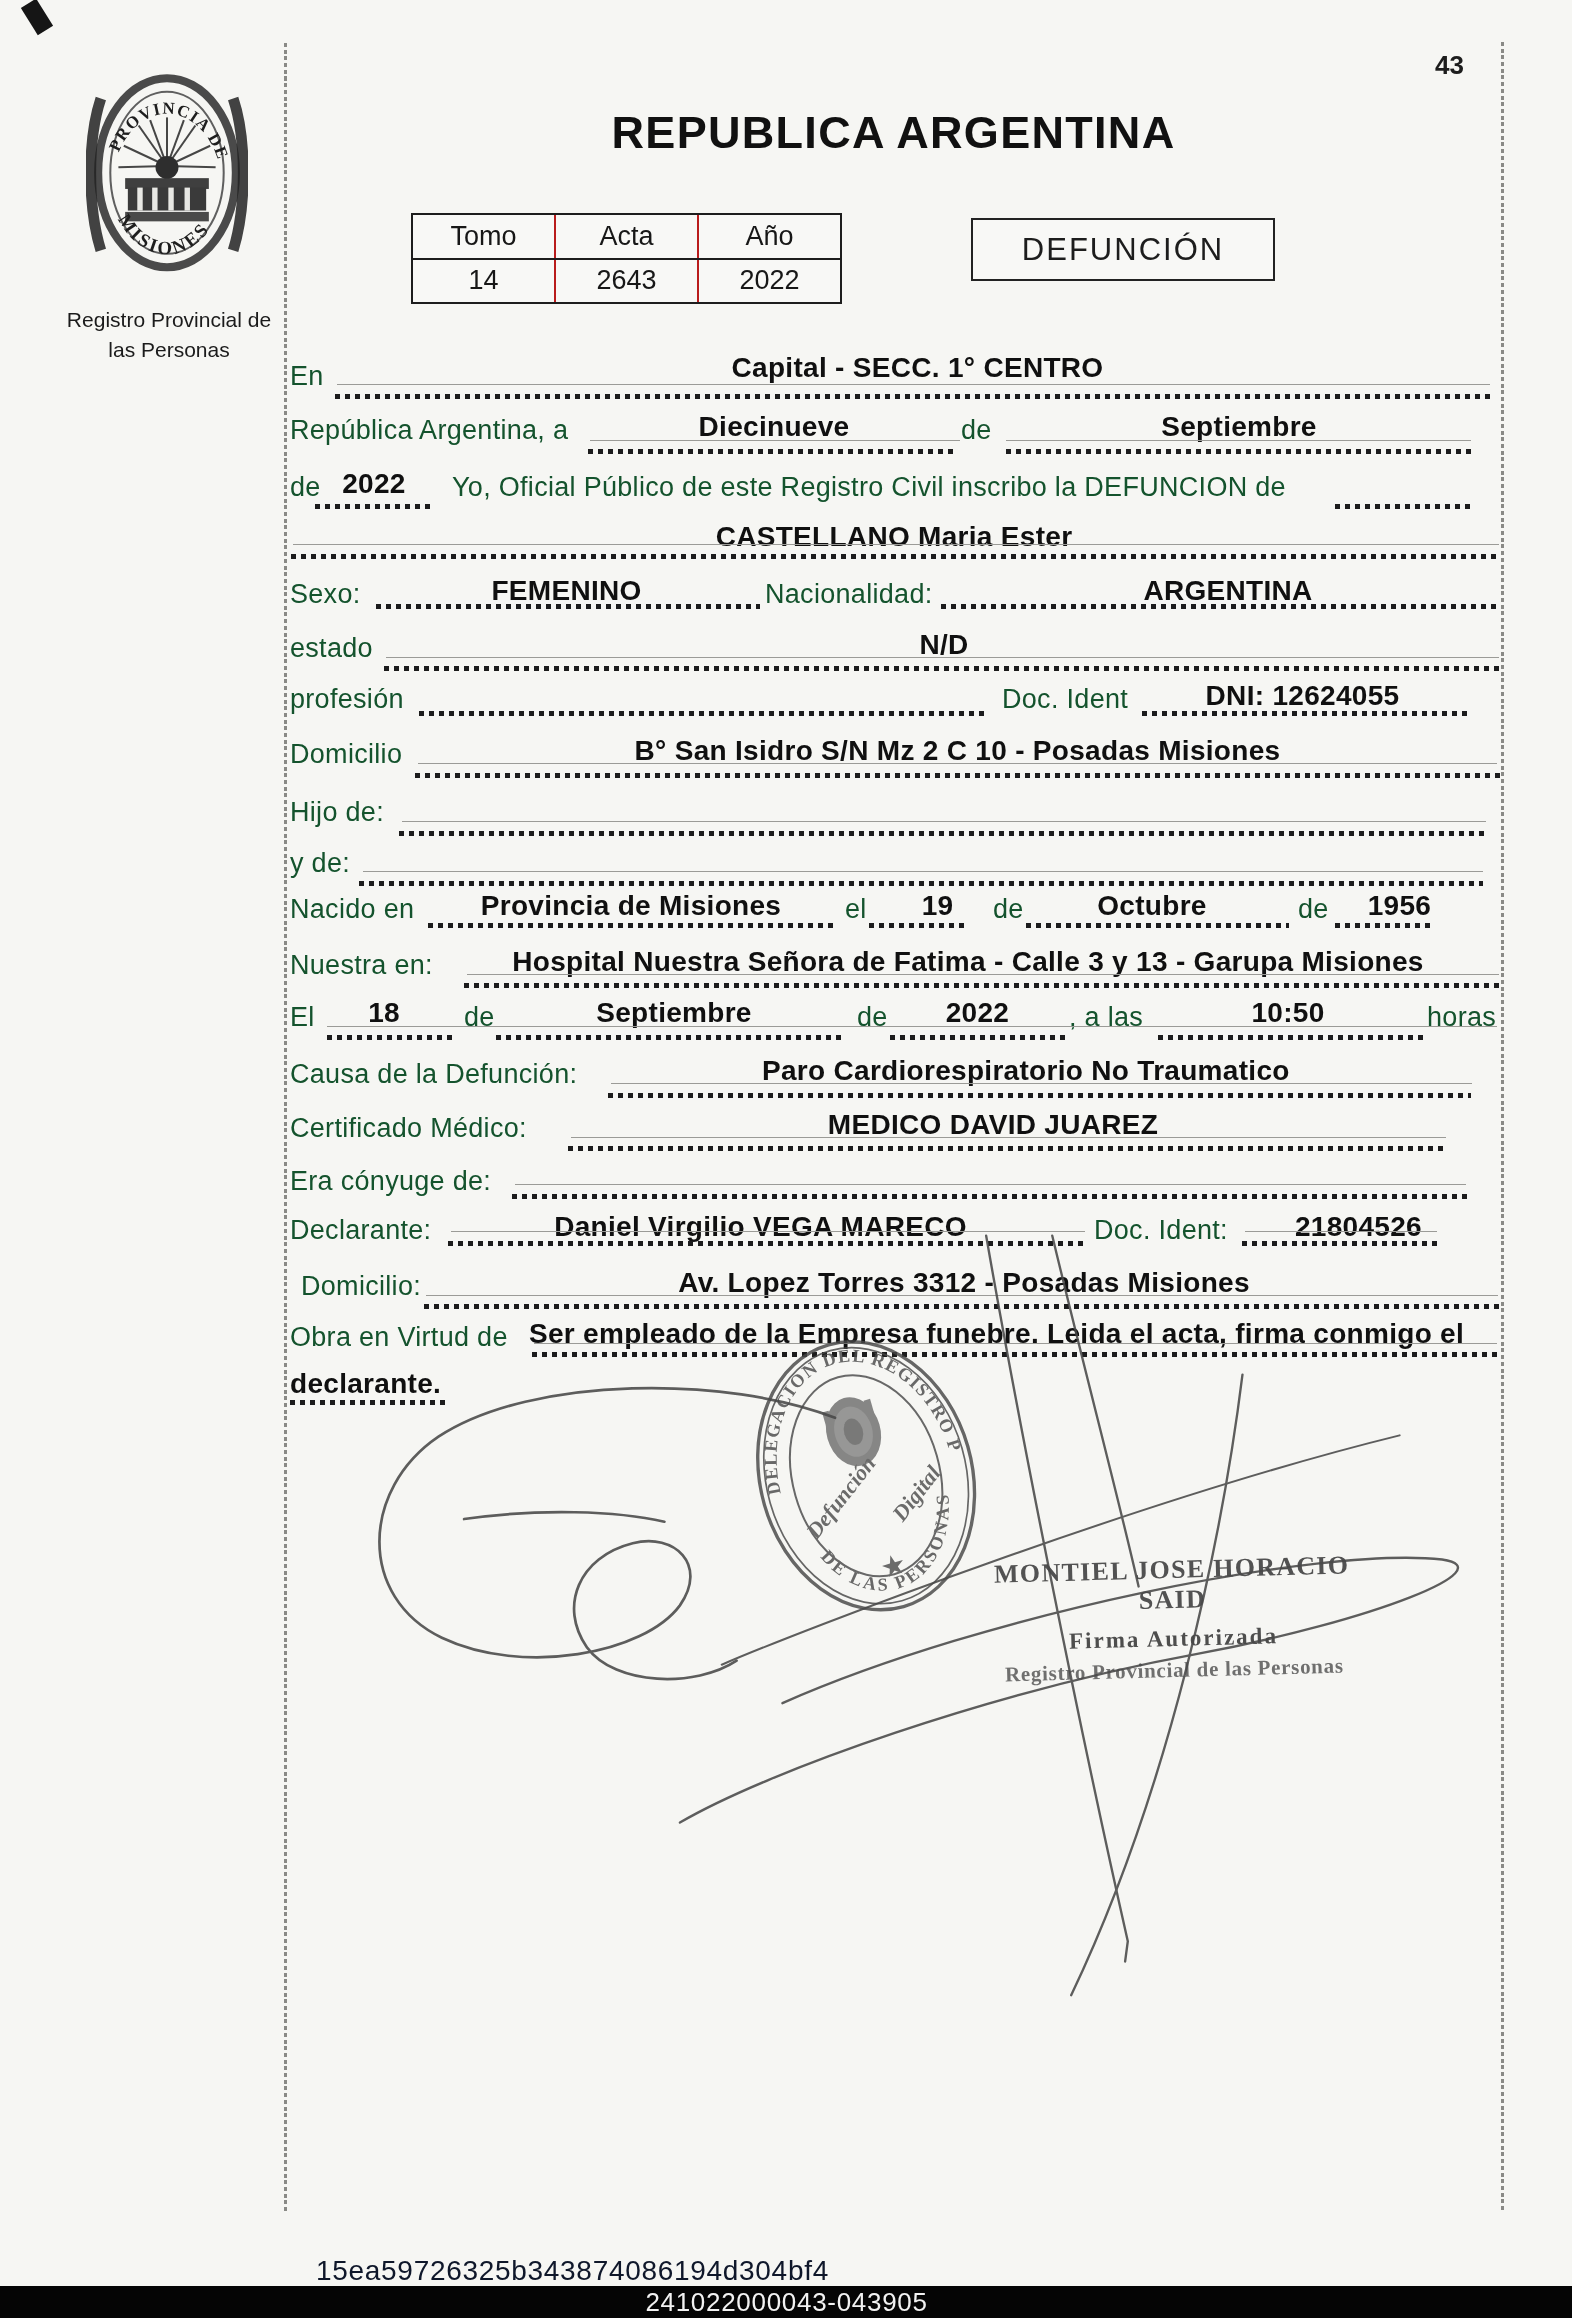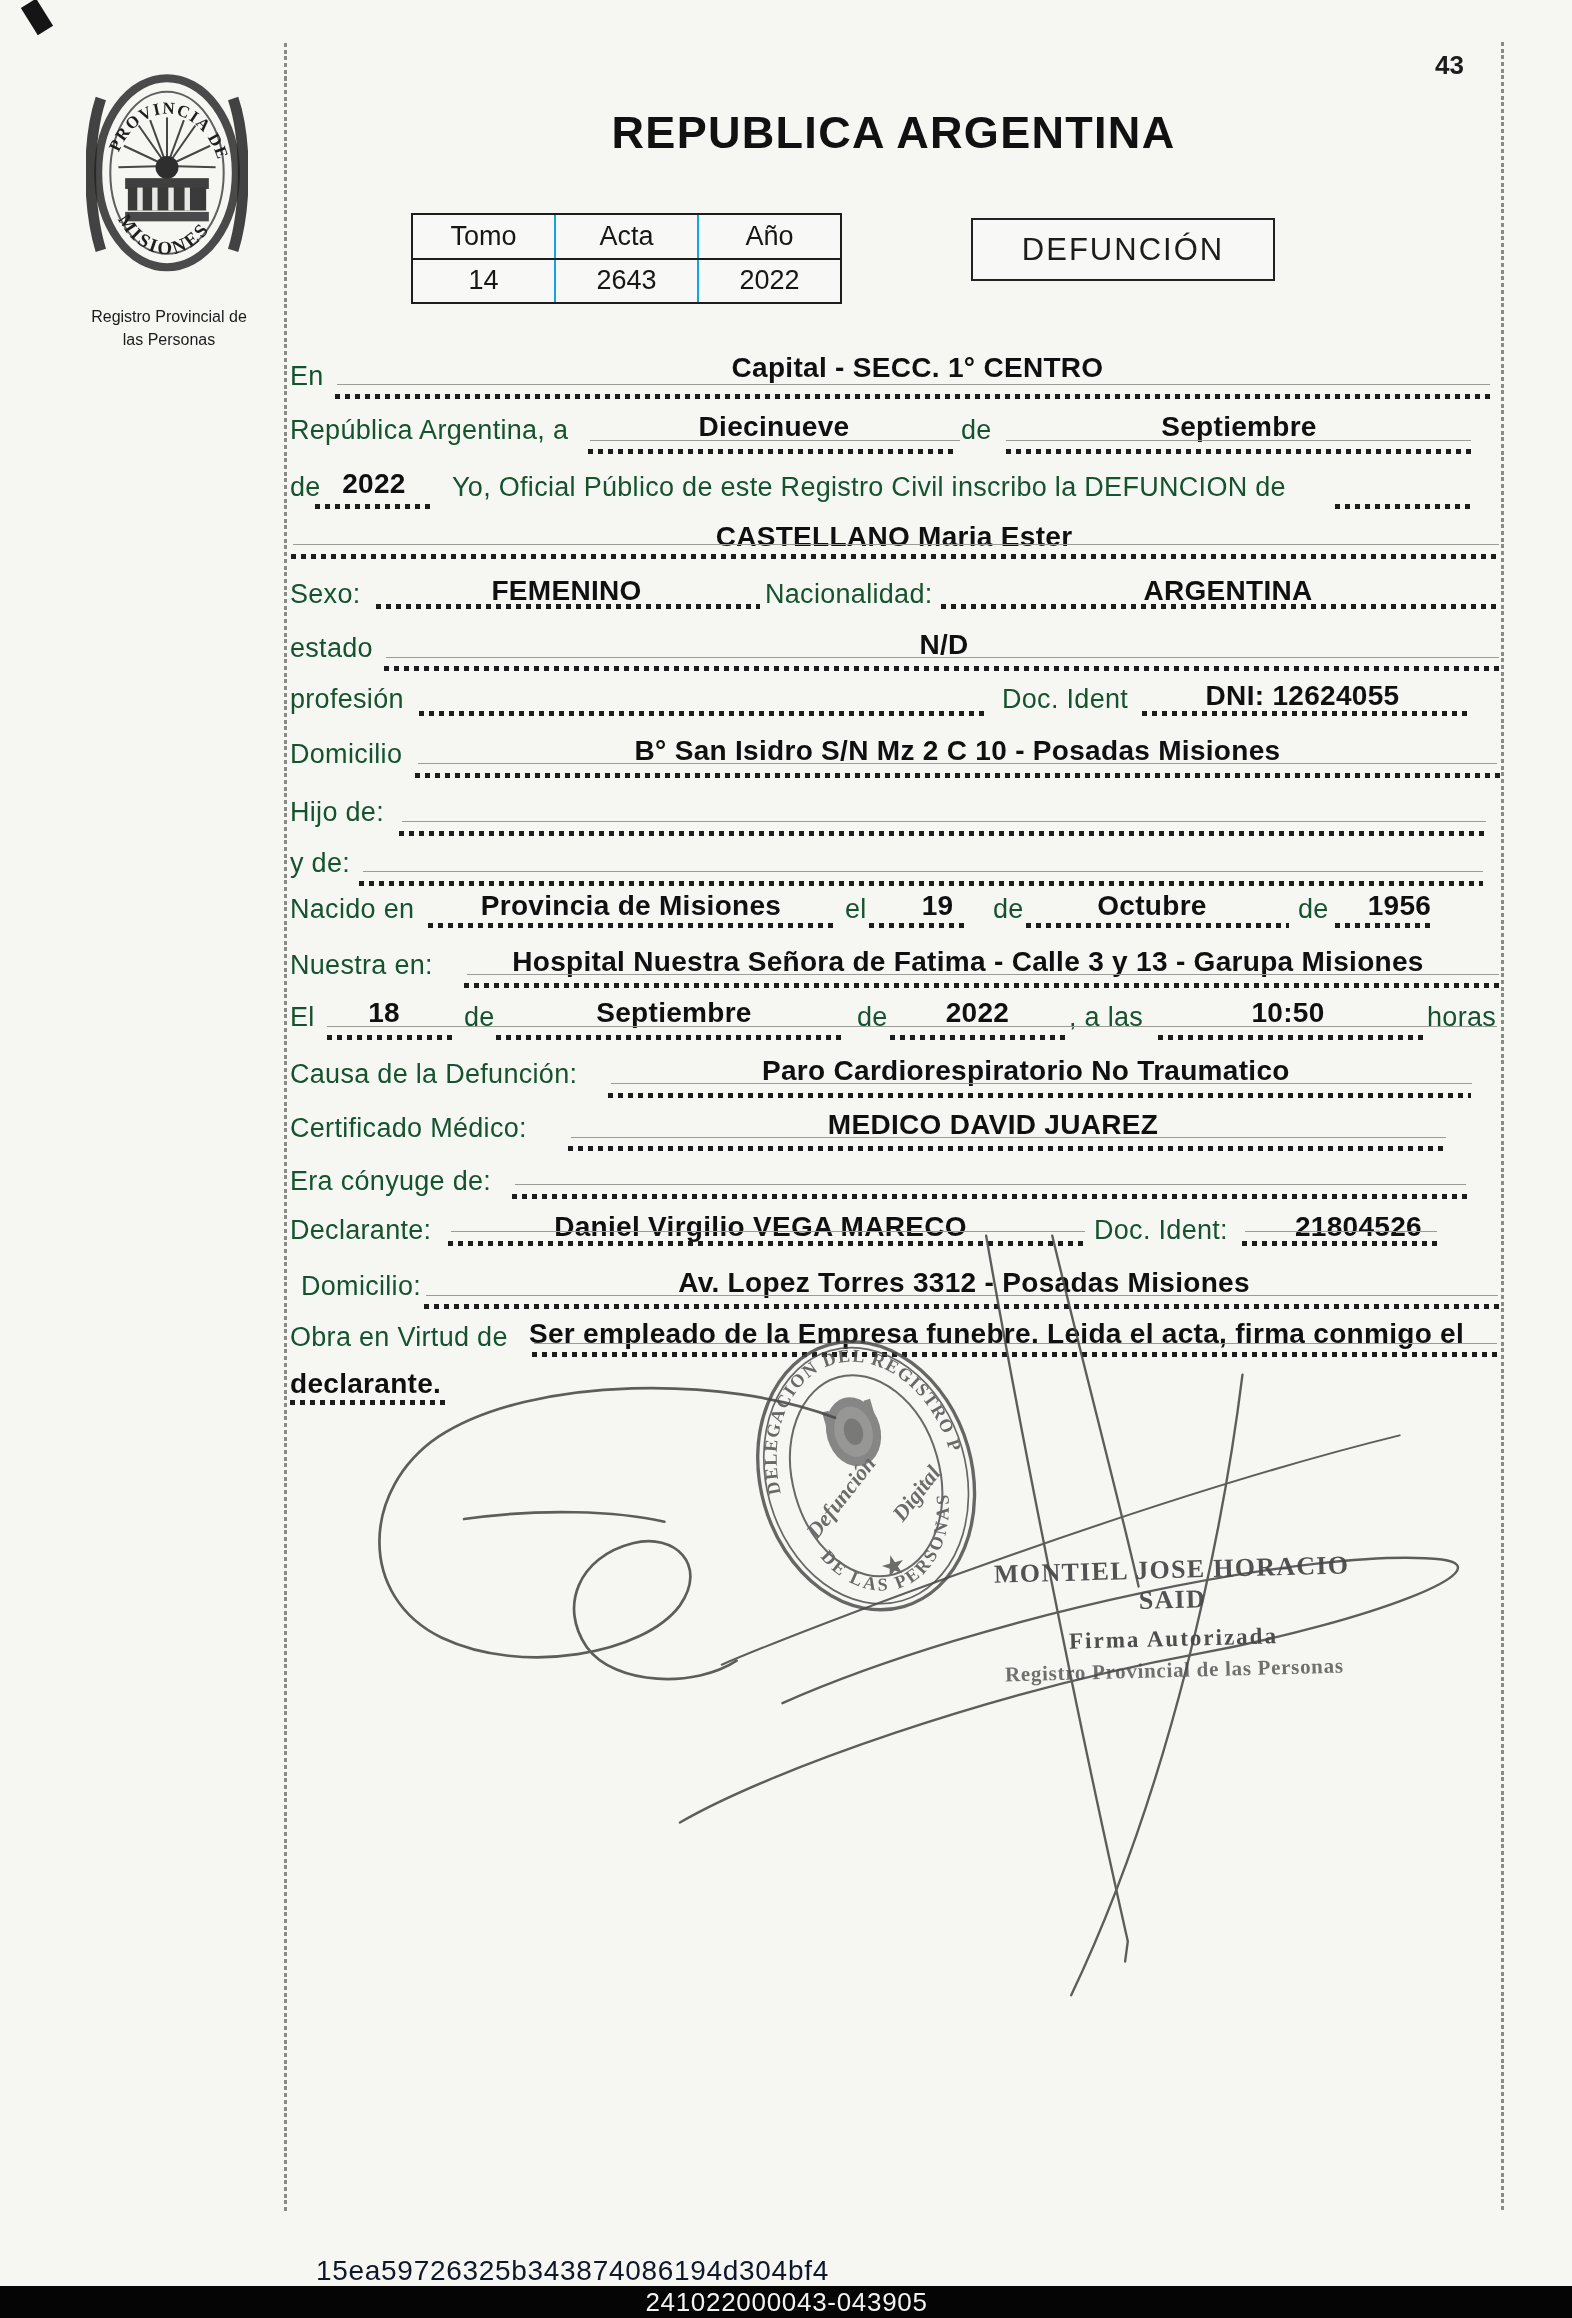--- a/index.html
+++ b/index.html
@@ -39,31 +39,31 @@
     text-align:center;font-size:45px;font-weight:bold;letter-spacing:1.3px;color:#111;
   }
   .record-table{
     position:absolute;left:411px;top:213px;width:427px;height:87px;
     border:2.7px solid #1d1d1d;display:flex;flex-direction:column;background:#f8f8f6;
   }
   .record-table .tr{flex:1;display:flex;}
   .record-table .tr.head{border-bottom:2.7px solid #1d1d1d;}
   .record-table .td{
     flex:1;display:flex;align-items:center;justify-content:center;
-    font-size:27px;color:#171717;border-right:2px solid #0ea5e9;
+    font-size:27px;color:#171717;border-right:2px solid #b91c1c;
   }
   .record-table .td:last-child{border-right:none;}
   .doc-box{
     position:absolute;left:971px;top:218px;width:300px;height:59px;
     border:2.7px solid #222;display:flex;align-items:center;justify-content:center;
     font-size:31px;letter-spacing:2px;color:#1d1d1d;background:#f8f8f6;
   }
   .org-name{
     position:absolute;left:51px;top:305px;width:236px;text-align:center;
-    font-size:16px;line-height:1.45;color:#1b1b1b;
+    font-size:21px;line-height:1.45;color:#1b1b1b;
   }
   .stamp-official{
     position:absolute;left:964px;top:1555px;width:418px;
     text-align:center;color:#3c3c3c;transform:rotate(-1.5deg);
     font-family:"Liberation Serif", serif;
   }
   .stamp-official .l1{font-size:26px;font-weight:bold;letter-spacing:1.3px;opacity:.88;}
   .stamp-official .l2{font-size:23px;font-weight:bold;margin-top:10.8px;letter-spacing:2px;opacity:.9;}
   .stamp-official .l3{font-size:21px;font-weight:bold;margin-top:6.7px;letter-spacing:0.7px;opacity:.72;}
   .footer-hash{

